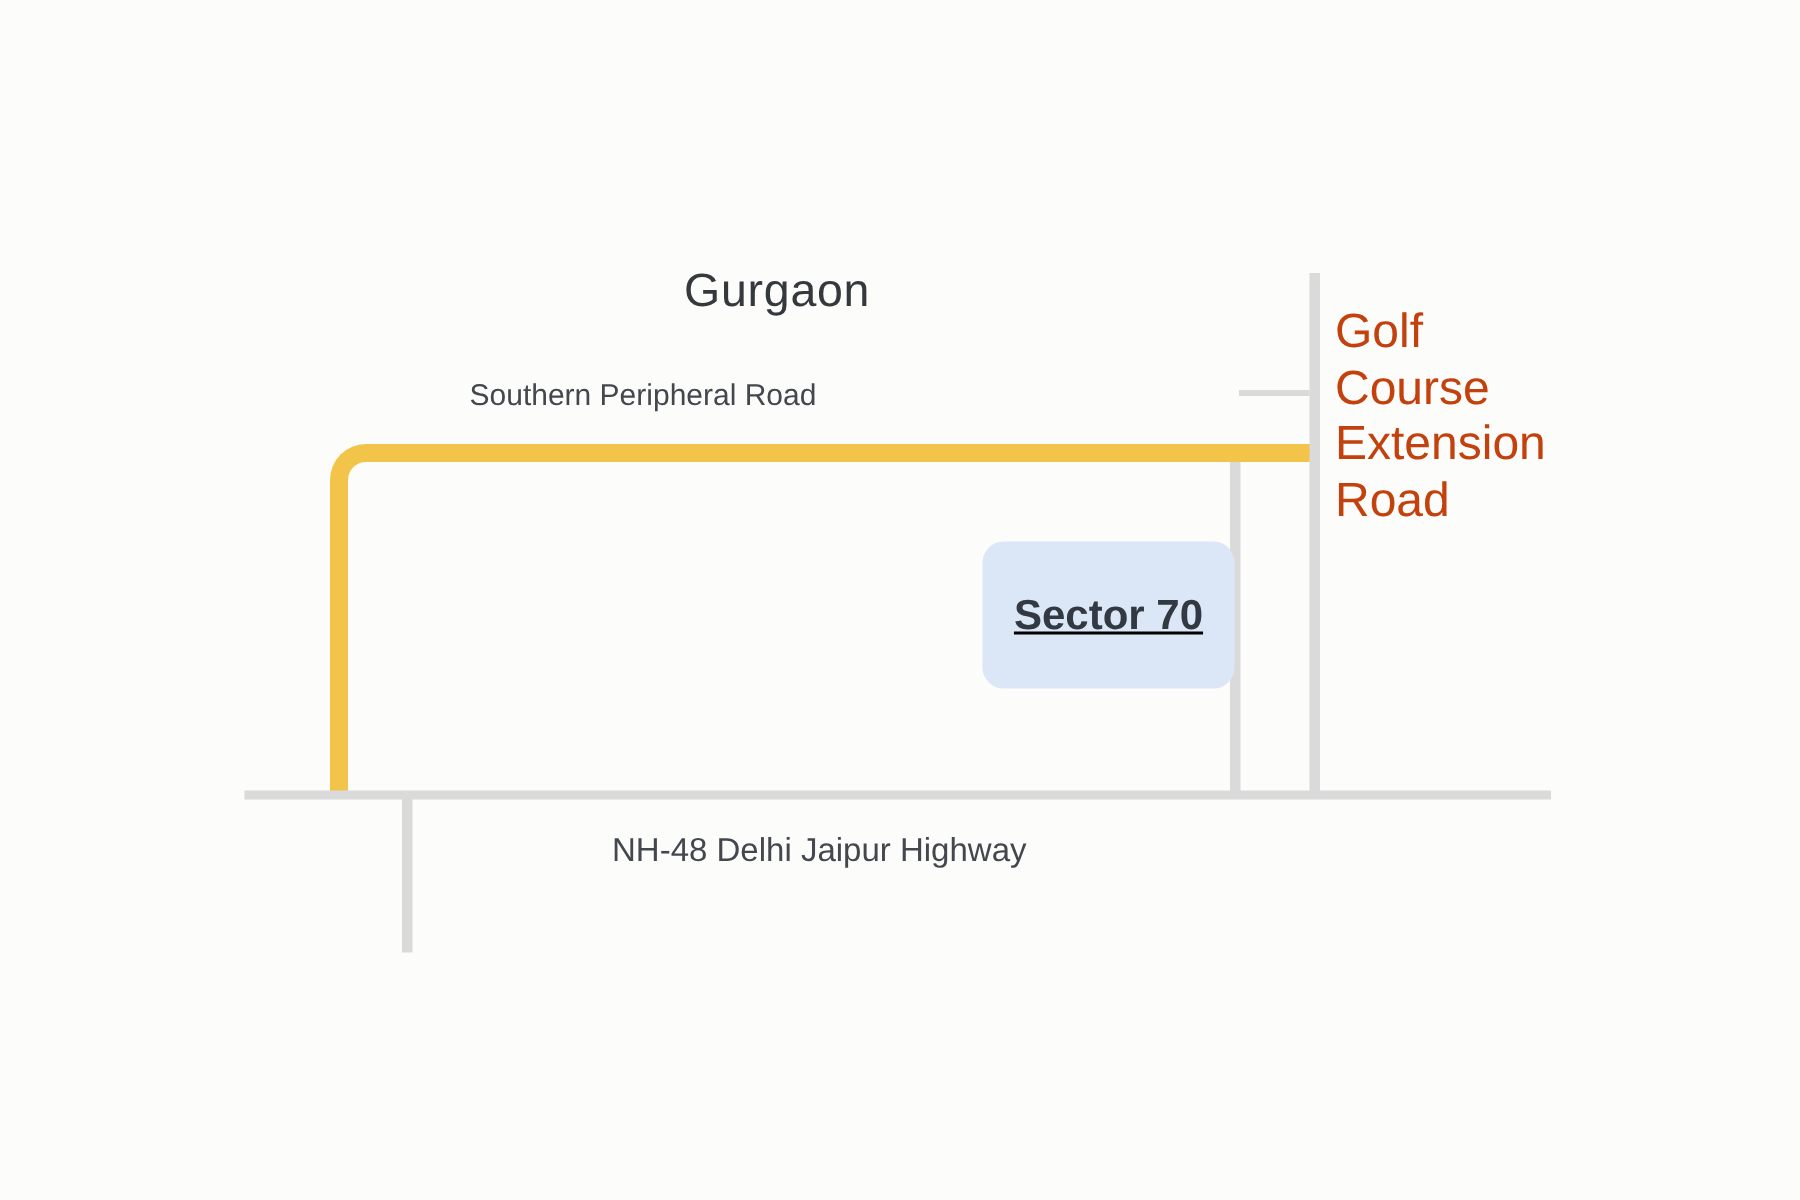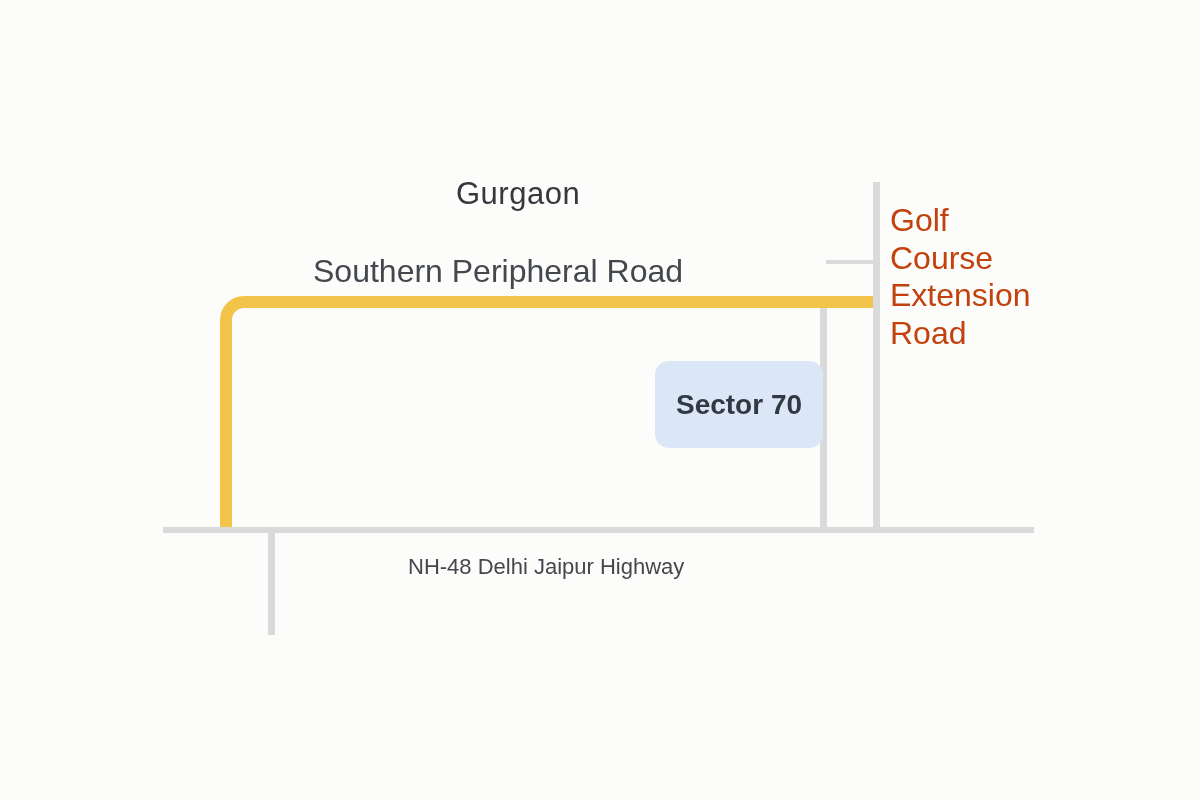--- a/index.html
+++ b/index.html
@@ -26,21 +26,21 @@
     position: absolute;
     left: 456px; top: 176px; width: 300px;
     text-align: left;
     font-size: 31px; font-weight: normal;
     color: var(--text-title);
     letter-spacing: 0.5px;
   }
   .spr-label {
     position: absolute;
     left: 313px; top: 253px;
-    font-size: 32px;
+    font-size: 20px;
     color: var(--text-dark);
   }
   
   .spr-road {
     position: absolute;
     left: 220px; top: 296px;
     width: 657px; height: 232px;
     border-top: 12px solid var(--road-yellow);
     border-left: 12px solid var(--road-yellow);
     border-top-left-radius: 24px;
@@ -59,24 +59,24 @@
   }
   .sector-line {
     position: absolute;
     left: 820px; top: 308px;
     width: 7px; height: 220px;
     background: var(--road-gray);
   }
   .sector-badge {
     position: absolute;
     left: 655px; top: 361px;
-    width: 168px; height: 87px;
+    width: 168px; height: 98px;
     background: var(--sector-box-bg);
     border-radius: 14px;
-    display: flex; align-items: center; justify-content: center;
+    display: flex; align-items: center; justify-content: center; text-decoration: underline;
   }
   .sector-badge span {
     font-size: 28px; font-weight: bold;
     color: #333942;
   }
   .nh48-line {
     position: absolute;
     left: 163px; top: 527px;
     width: 871px; height: 6px;
     background: var(--road-gray);

